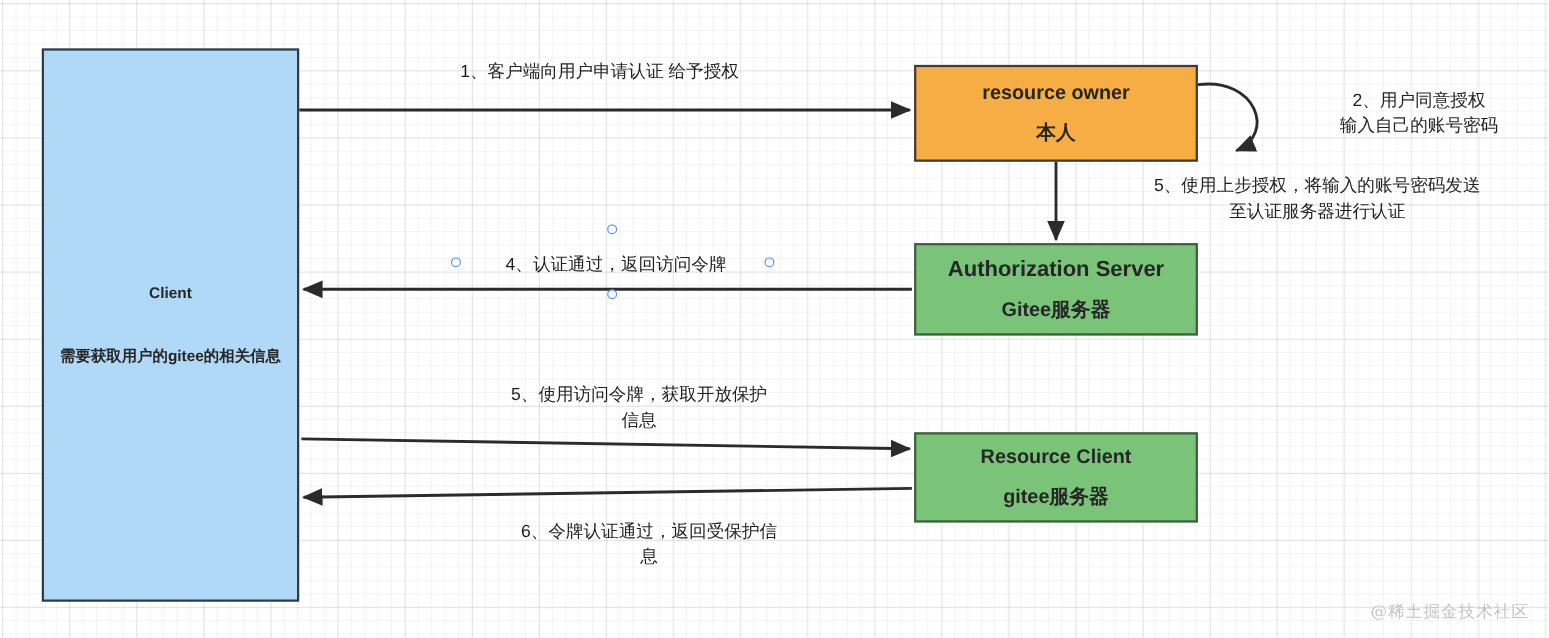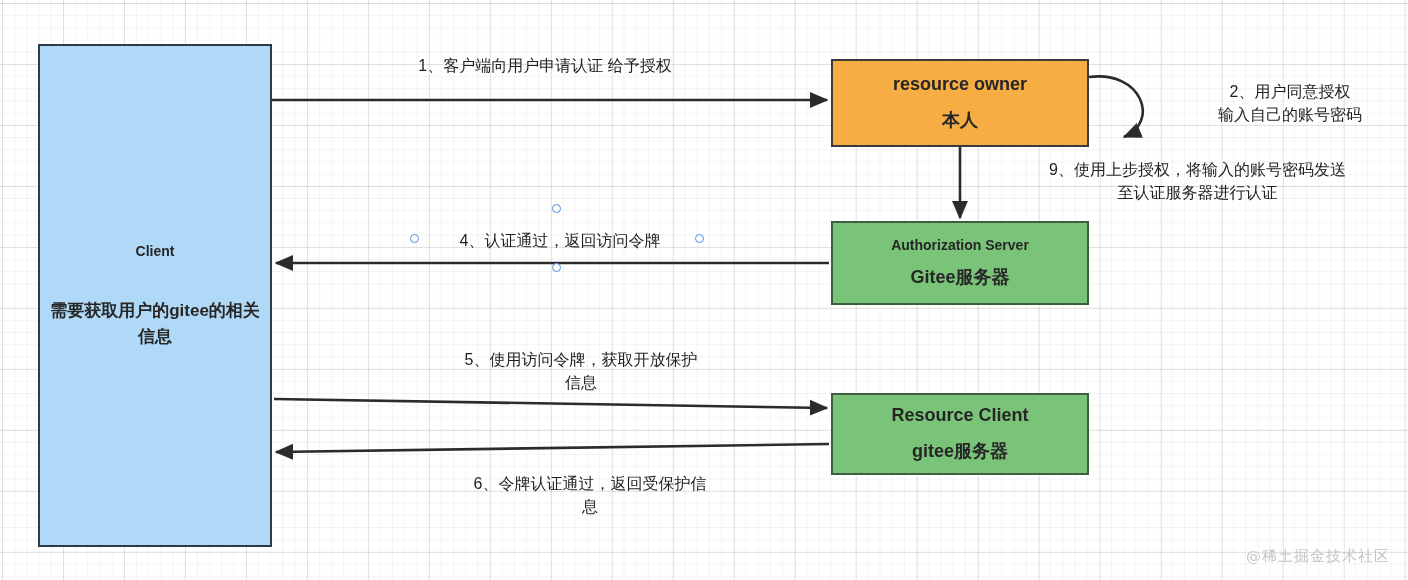--- a/index.html
+++ b/index.html
@@ -55,40 +55,40 @@
   .node .l2 { white-space: nowrap; }
 
   #node-client {
     left: 38px; top: 44px;
     width: 234px; height: 503px;
     background: #b0d8f7;
     border-color: #2e3a47;
     font-size: 17px;
   }
   #node-client .l1 { font-size: 14px; margin-bottom: 26px; }
-  #node-client .l2 { font-size: 17px; line-height: 1.5; white-space: normal; width: 210px;}
+  #node-client .l2 { font-size: 14px; line-height: 1.5; white-space: normal; width: 210px;}
 
   #node-owner {
     left: 831px; top: 59px;
     width: 258px; height: 88px;
     background: #f5ad44;
     border-color: #3b3b3b;
     font-size: 18px;
   }
   #node-owner .l1 { font-size: 18px; }
   #node-owner .l2 { font-size: 18px; }
 
   #node-auth {
     left: 831px; top: 221px;
     width: 258px; height: 84px;
     background: #7ac47a;
     border-color: #3f5e3f;
     font-size: 18px;
   }
-  #node-auth .l1 { font-size: 14px; }
+  #node-auth .l1 { font-size: 20px; }
   #node-auth .l2 { font-size: 18px; }
 
   #node-resource {
     left: 831px; top: 393px;
     width: 258px; height: 82px;
     background: #7ac47a;
     border-color: #3f5e3f;
     font-size: 18px;
   }
   #node-resource .l1 { font-size: 18px; }
@@ -187,21 +187,21 @@
   </div>
 
   <div class="node" id="node-resource">
     <div class="l1">Resource Client</div>
     <div class="l2">gitee服务器</div>
   </div>
 
   <div class="edge-label" id="label-1">1、客户端向用户申请认证 给予授权</div>
   <div class="edge-label" id="label-2">2、用户同意授权
 输入自己的账号密码</div>
-  <div class="edge-label" id="label-3">9、使用上步授权，将输入的账号密码发送
+  <div class="edge-label" id="label-3">5、使用上步授权，将输入的账号密码发送
 至认证服务器进行认证</div>
   <div class="edge-label" id="label-4">4、认证通过，返回访问令牌</div>
   <div class="edge-label" id="label-5">5、使用访问令牌，获取开放保护
 信息</div>
   <div class="edge-label" id="label-6">6、令牌认证通过，返回受保护信
 息</div>
 
   <div class="sel-handle" style="left:552px; top:204px;"></div>
   <div class="sel-handle" style="left:552px; top:263px;"></div>
   <div class="sel-handle" style="left:410px; top:234px;"></div>

